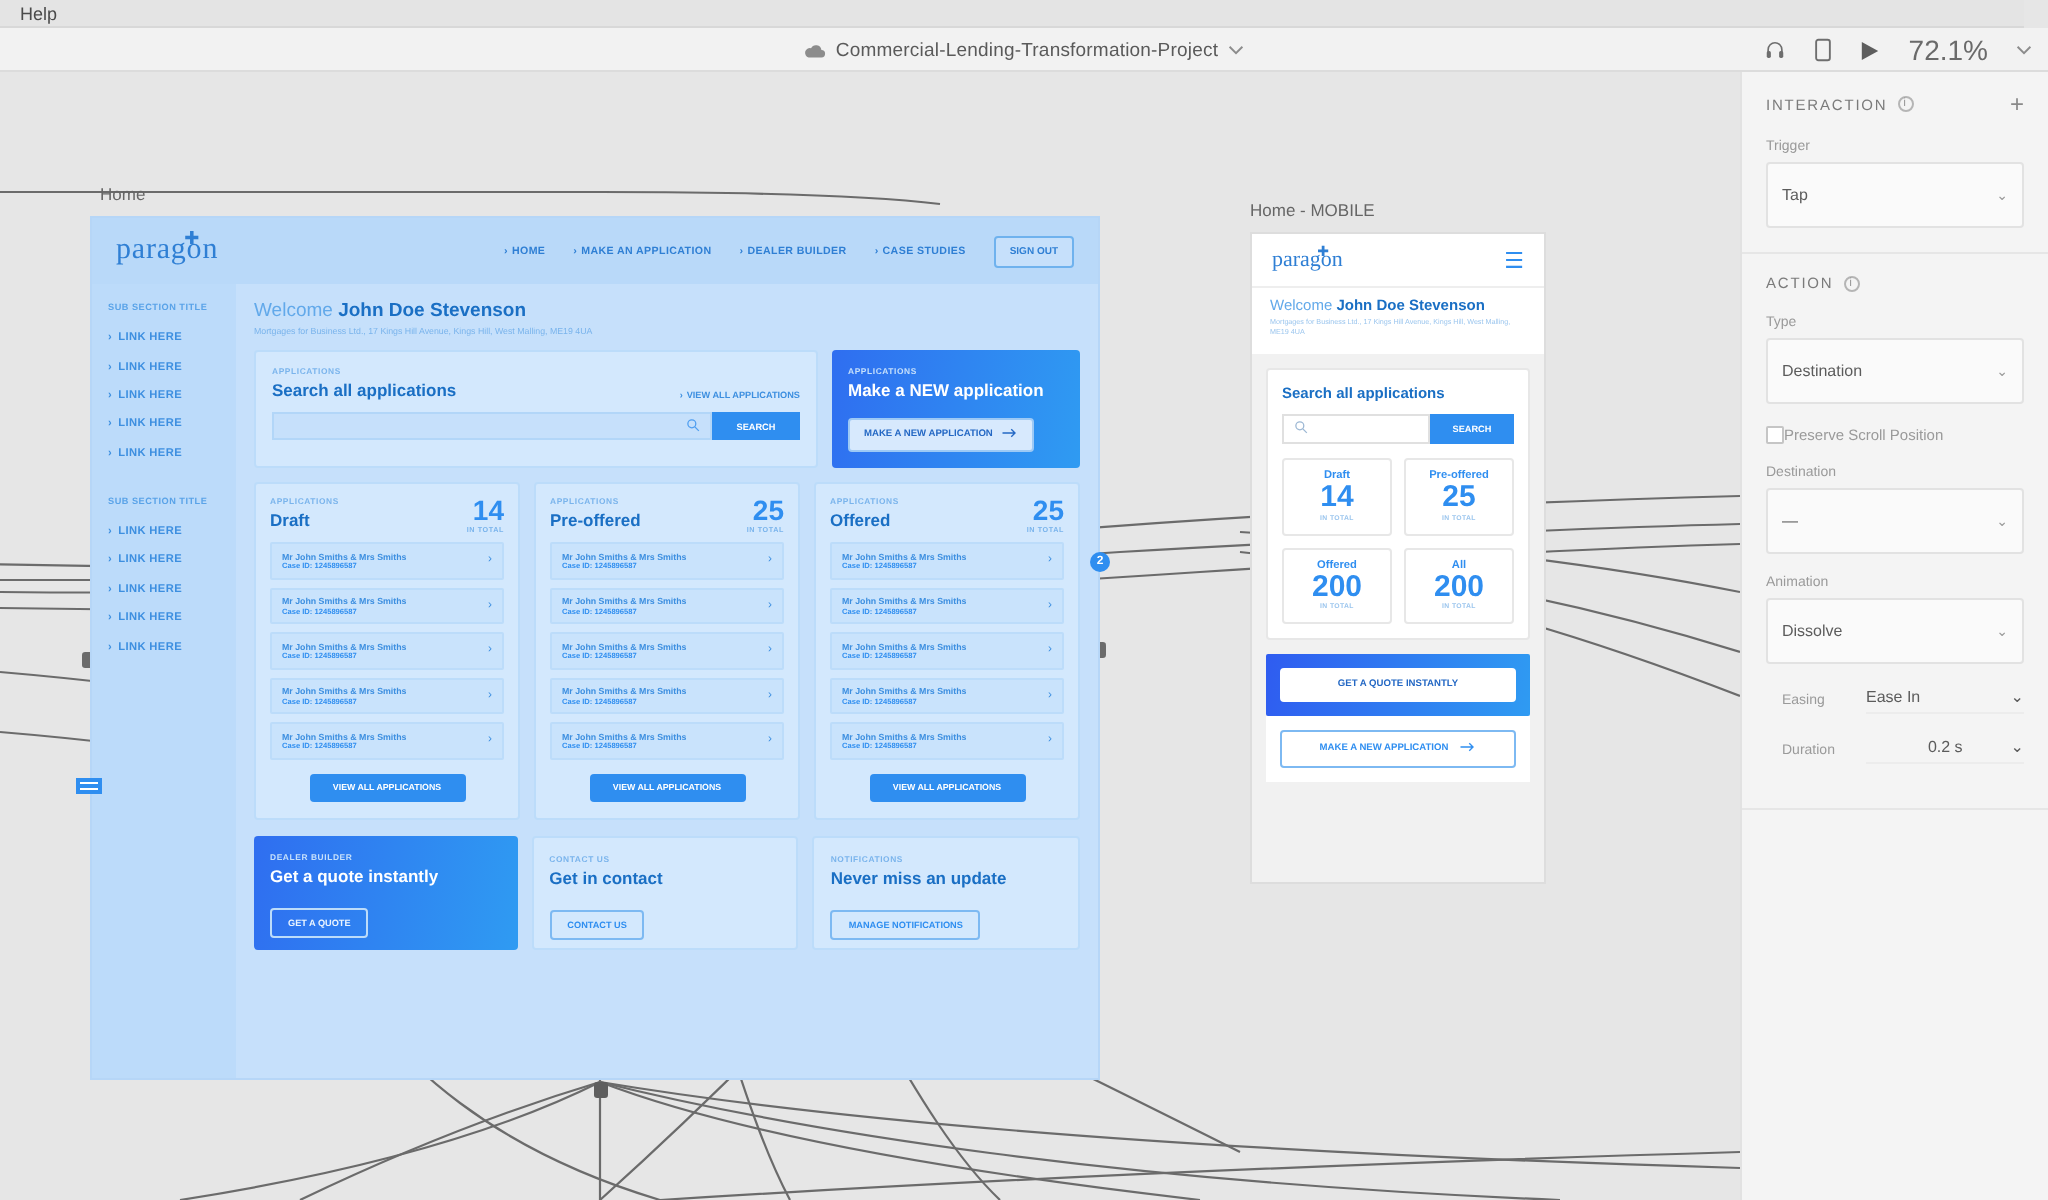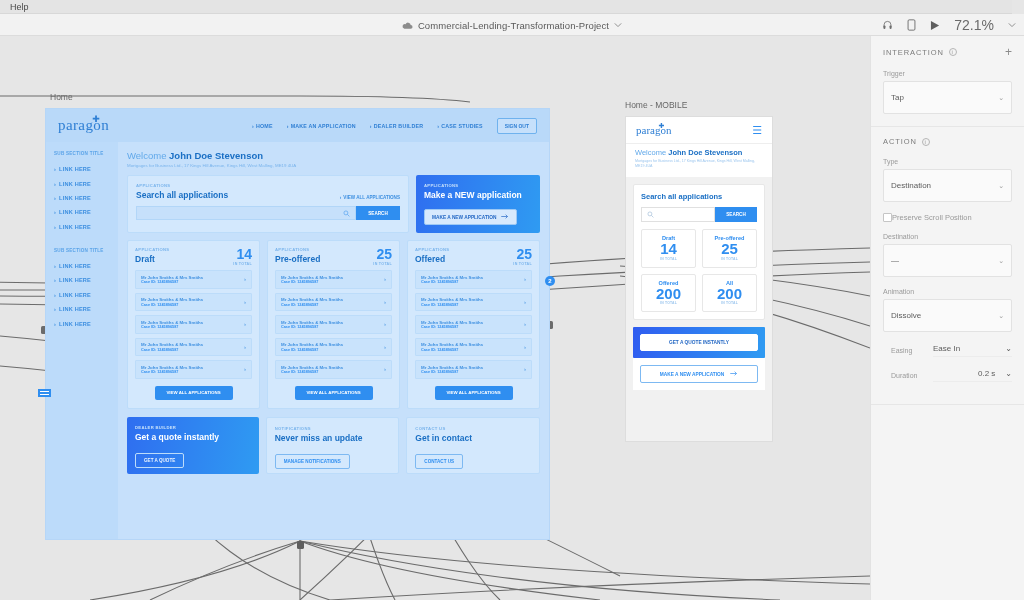--- a/index.html
+++ b/index.html
@@ -527,28 +527,28 @@
 
         </div>
 
         <div class="promo-row">
           <div class="promo blue">
             <div class="eyebrow">DEALER BUILDER</div>
             <div class="cardtitle">Get a quote instantly</div>
             <div class="btn-outline">GET A QUOTE</div>
           </div>
           <div class="promo">
+            <div class="eyebrow">CONTACT US</div>
+            <div class="cardtitle">Get in contact</div>
+            <div class="btn-outline">CONTACT US</div>
+          </div>
+          <div class="promo">
             <div class="eyebrow">NOTIFICATIONS</div>
             <div class="cardtitle">Never miss an update</div>
             <div class="btn-outline">MANAGE NOTIFICATIONS</div>
-          </div>
-          <div class="promo">
-            <div class="eyebrow">CONTACT US</div>
-            <div class="cardtitle">Get in contact</div>
-            <div class="btn-outline">CONTACT US</div>
           </div>
         </div>
       </div>
     </div>
 
     <div class="frame-label" style="left:625px; top:64px;">Home - MOBILE</div>
 
     <div class="frame" id="mobFrame">
       <div class="m-header">
         <div class="m-logo">
@@ -673,21 +673,21 @@
       <div class="inlinefield">
         <span class="fieldlbl">Easing</span>
         <span class="inline-select">
           <span>Ease In</span>
           <span class="cv">⌄</span>
         </span>
       </div>
 
       <div class="inlinefield">
         <span class="fieldlbl">Duration</span>
-        <span class="inline-select" style="justify-content:flex-end; gap:10px;">
+        <span class="inline-select" style="justify-content:flex-end; gap:24px;">
           <span>0.2 s</span>
           <span class="cv">⌄</span>
         </span>
       </div>
       <div class="spacer8"></div>
     </div>
   </div>
 
 </div>
 

